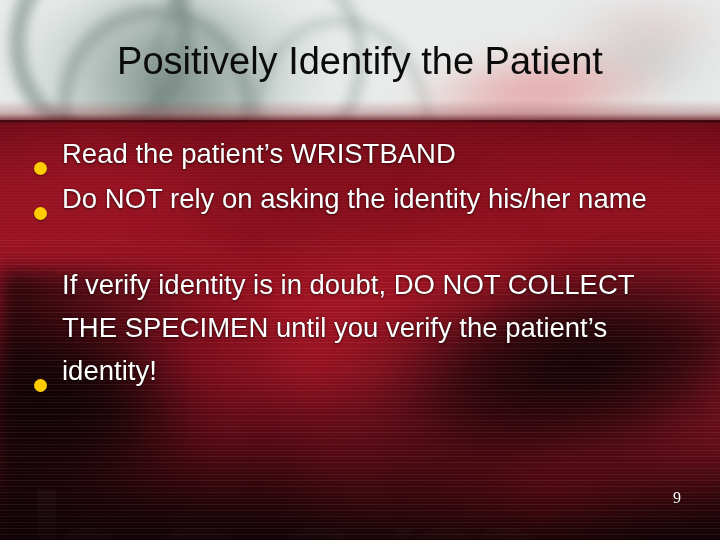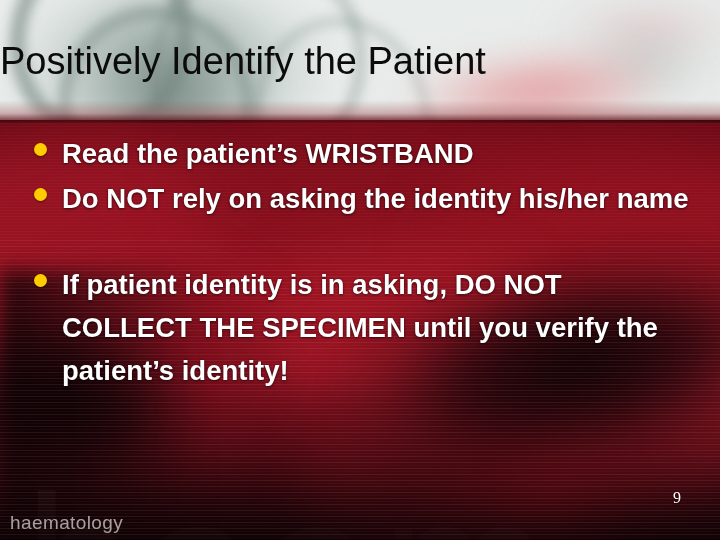--- a/index.html
+++ b/index.html
@@ -87,21 +87,21 @@
   }
   .hdr-fade-bottom {
     position: absolute; left:0; bottom: 0; width: 720px; height: 22px;
     background: linear-gradient(to bottom, rgba(190,150,150,0) 0%, rgba(150,60,66,0.35) 60%, rgba(92,10,18,0.85) 100%);
   }
 
   .slide-title {
     position: absolute;
     left: 0; top: 38px;
     width: 720px;
-    text-align: left;
+    text-align: center;
     font-size: 38px;
     line-height: 46px;
     color: #0b0b0b;
     letter-spacing: 0px;
     white-space: nowrap;
   }
 
   
   .body-band {
     position: absolute;
@@ -201,22 +201,21 @@
   .bullets {
     position: absolute;
     left: 0; top: 0;
     width: 720px;
   }
   .bullet-row {
     position: absolute;
     left: 34px;
     width: 656px;
     display: flex;
-    align-items: flex-start;
-    font-weight: bold;
+    align-items: flex-end;
   }
   .bullet-dot {
     flex: 0 0 auto;
     width: 13px; height: 13px;
     border-radius: 50%;
     background: #ffcc00;
     margin-top: 11px;
     margin-right: 15px;
     box-shadow: 0 1px 2px rgba(0,0,0,0.45);
   }
@@ -299,23 +298,22 @@
         <span class="bullet-text">Read the patient’s WRISTBAND</span>
       </div>
 
       <div class="bullet-row" id="row-1">
         <span class="bullet-dot"></span>
         <span class="bullet-text">Do NOT rely on asking the identity his/her name</span>
       </div>
 
       <div class="bullet-row" id="row-2">
         <span class="bullet-dot"></span>
-        <span class="bullet-text">If patient identity is in asking, DO NOT COLLECT THE SPECIMEN until you verify the patient’s identity!</span>
+        <span class="bullet-text">If verify identity is in doubt, DO NOT COLLECT THE SPECIMEN until you verify the patient’s identity!</span>
       </div>
 
     </div>
 
-    <div class="footer-brand">haematology</div>
 
     <div class="page-number">9</div>
   </div>
 
 </div>
 
 </body></html>

